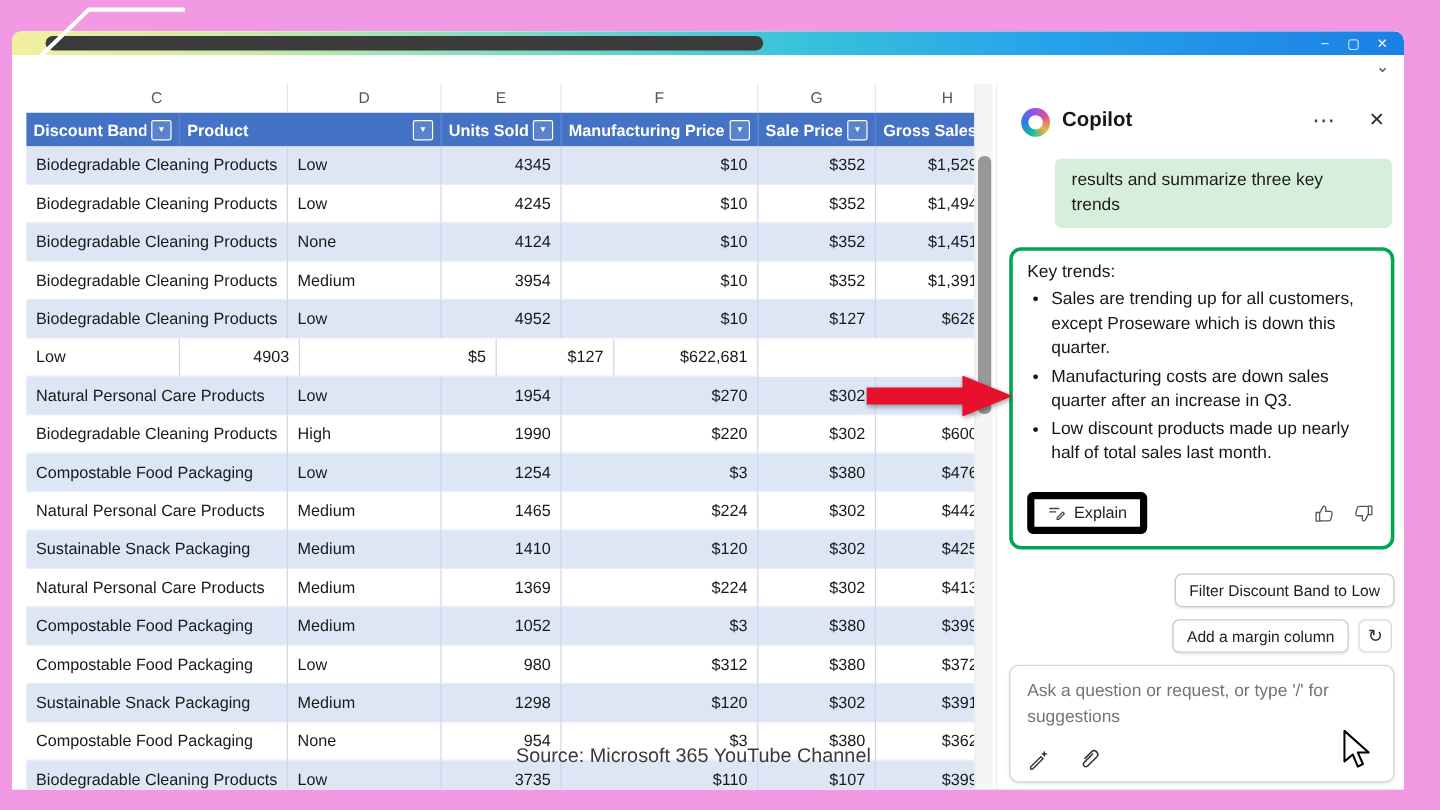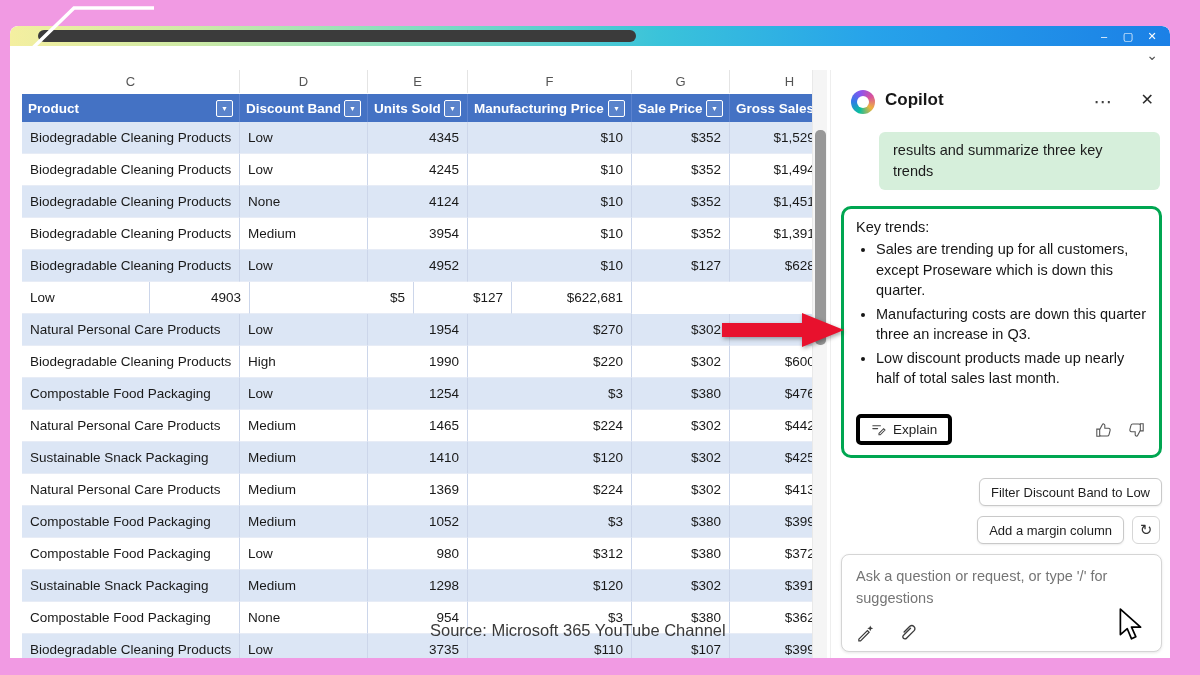--- a/index.html
+++ b/index.html
@@ -48,21 +48,21 @@
   .cp-menu{margin-left:auto;margin-right:28px;color:#404040;font-size:19px;}
   .cp-close{color:#2b2b2b;font-size:16px;}
   .bubble{position:absolute;top:62px;left:48px;right:10px;height:58px;background:#d6efdb;border-radius:6px;
           padding:8px 14px;box-sizing:border-box;font-size:14.5px;line-height:1.45;color:#1c1c1c;overflow:hidden;}
   .response{position:absolute;top:136px;left:10px;right:8px;height:252px;background:#fff;border:3px solid #00a651;
             border-radius:10px;box-sizing:border-box;padding:10px 12px;font-size:14.5px;color:#161616;}
   .response-intro{margin:0 0 4px 0;}
   .response ul{margin:0;padding-left:20px;}
   .response li{line-height:1.42;margin-bottom:3px;}
   .response-footer{position:absolute;left:12px;right:14px;bottom:10px;display:flex;align-items:center;}
-  .explain-btn{display:flex;align-items:flex-start;gap:7px;background:#fff;border:4px solid #000000;border-radius:5px;
+  .explain-btn{display:flex;align-items:flex-start;gap:7px;background:#fff;border:6px solid #000000;border-radius:5px;
                padding:4px 11px;font-size:13.5px;color:#1f1f1f;font-family:inherit;}
   .thumbs{margin-left:auto;display:flex;gap:14px;align-items:center;}
   .thumb-icon svg{display:block;}
   .chip{position:absolute;height:28px;display:flex;align-items:center;padding:0 11px;background:#fff;
         border:1px solid #c9c9c9;border-radius:6px;font-size:13px;color:#1e1e1e;
         box-shadow:0 1px 2px rgba(0,0,0,.08);white-space:nowrap;box-sizing:border-box;}
   .chip1{top:408px;right:8px;}
   .chip2{top:446px;right:46px;}
   .refresh-btn{position:absolute;top:446px;right:10px;width:28px;height:28px;display:flex;align-items:center;
                justify-content:center;background:#fff;border:1px solid #d6d6d6;border-radius:6px;font-size:15px;
@@ -103,26 +103,26 @@
     <div class="sheet">
       <div class="letters" id="letters">
           <div class="lcell" style="width: 218px;">C</div>
           <div class="lcell" style="width: 128px;">D</div>
           <div class="lcell" style="width: 100px;">E</div>
           <div class="lcell" style="width: 164px;">F</div>
           <div class="lcell" style="width: 98px;">G</div>
           <div class="lcell" style="width: 120px;">H</div>
         </div>
       <div class="thead" id="thead">
+          <div class="hcell" style="width: 128px;">
+            <span class="hlabel">Discount Band</span>
+            <span class="filter-btn">▼</span>
+          </div>
           <div class="hcell" style="width: 218px;">
             <span class="hlabel">Product</span>
-            <span class="filter-btn">▼</span>
-          </div>
-          <div class="hcell" style="width: 128px;">
-            <span class="hlabel">Discount Band</span>
             <span class="filter-btn">▼</span>
           </div>
           <div class="hcell" style="width: 100px;">
             <span class="hlabel">Units Sold</span>
             <span class="filter-btn">▼</span>
           </div>
           <div class="hcell" style="width: 164px;">
             <span class="hlabel">Manufacturing Price</span>
             <span class="filter-btn">▼</span>
           </div>
@@ -284,21 +284,21 @@
         <span class="cp-menu">⋯</span>
         <span class="cp-close">✕</span>
       </div>
 
       <div class="bubble">results and summarize three key trends</div>
 
       <div class="response">
         <p class="response-intro">Key trends:</p>
         <ul id="bullets">
             <li class="bullet">Sales are trending up for all customers, except Proseware which is down this quarter.</li>
-            <li class="bullet">Manufacturing costs are down this quarter three an increase in Q3.</li>
+            <li class="bullet">Manufacturing costs are down sales quarter after an increase in Q3.</li>
             <li class="bullet">Low discount products made up nearly half of total sales last month.</li>
           </ul>
         <div class="response-footer">
           <button class="explain-btn">
             <svg width="15" height="15" viewBox="0 0 16 16">
               <path d="M2 4h8M2 7h5" stroke="#444" stroke-width="1.3" fill="none" stroke-linecap="round"></path>
               <path d="M8.5 12.2l5-5 1.4 1.4-5 5H8.5v-1.4z" fill="none" stroke="#444" stroke-width="1.1"></path>
             </svg>
             <span>Explain</span>
           </button>

